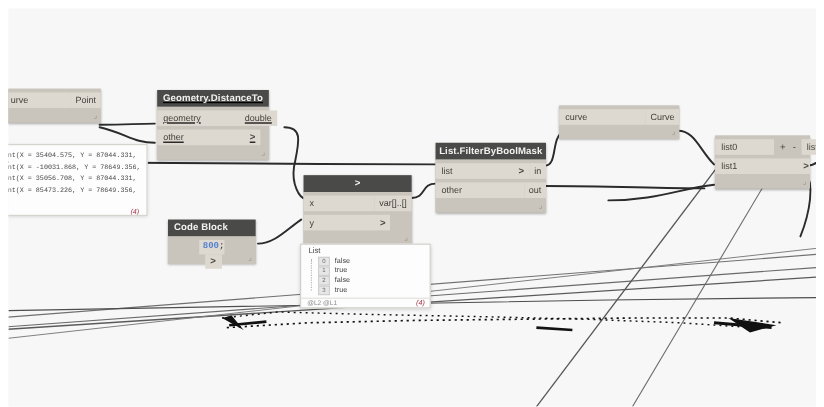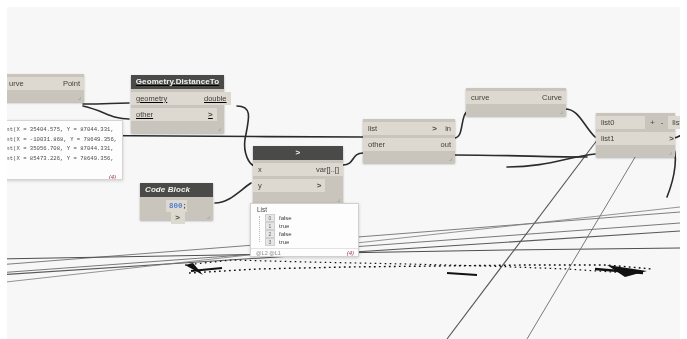--- a/index.html
+++ b/index.html
@@ -358,20 +358,21 @@
           <div class="port-in" style="min-width:44px;">
             <span>y</span>
             <span class="caret">&gt;</span>
           </div>
         </div>
         <div class="node-resize">⌟</div>
       </div>
     </div>
 
     <div class="node" id="n-filtermask" style="left:356px; top:112px; width:92px;">
+      <div class="node-header">List.FilterByBoolMask</div>
       <div class="node-body">
         <div class="port-row">
           <div class="port-in" style="min-width:54px;">
             <span>list</span>
             <span class="caret">&gt;</span>
           </div>
           <div class="spacer"></div>
           <div class="port-out">
             <span>in</span>
           </div>
@@ -425,21 +426,21 @@
           <div class="port-in" style="min-width:40px;">
             <span>list1</span>
             <span class="caret">&gt;</span>
           </div>
         </div>
         <div class="node-resize">⌟</div>
       </div>
     </div>
 
     <div class="node" id="n-codeblock" style="left:133px; top:176px; width:73px;">
-      <div class="node-header" style="text-align:left; padding-left:5px;font-style:italic;">Code Block</div>
+      <div class="node-header" style="text-align:left; padding-left:5px;">Code Block</div>
       <div class="codeblock-body">
         <div class="cb-row">
           <div class="cb-code">
             <span class="cb-num">800</span><span>;</span>
           </div>
           <div class="cb-port">&gt;</div>
         </div>
         <div class="node-resize" style="bottom:1px;">⌟</div>
       </div>
     </div>

